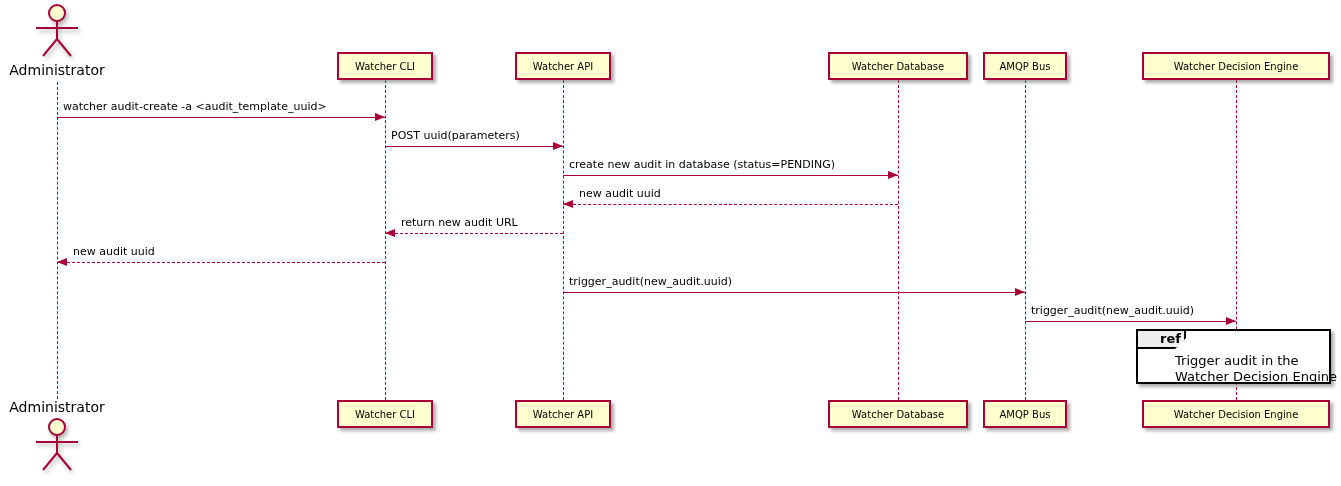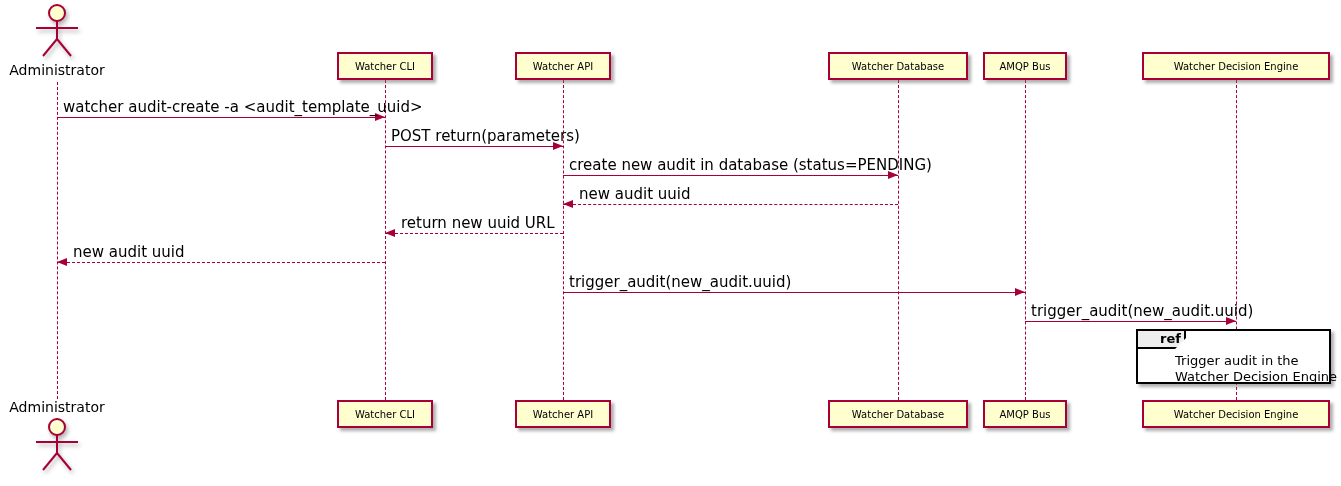--- a/index.html
+++ b/index.html
@@ -30,21 +30,21 @@
   .arrow { position:absolute; width:0; height:0; z-index:2; }
   .arrow.right {
     border-top:4px solid transparent; border-bottom:4px solid transparent;
     border-left:10px solid var(--stroke,#A80036);
   }
   .arrow.left {
     border-top:4px solid transparent; border-bottom:4px solid transparent;
     border-right:10px solid var(--stroke,#A80036);
   }
   .msg-label {
-    position:absolute; font-size:15px; color:#000;
+    position:absolute; font-size:11px; color:#000;
     white-space:nowrap; z-index:2; line-height:16px;
   }
   .actor-label {
     position:absolute; font-size:14px; color:#000;
     transform:translateX(-50%); white-space:nowrap; z-index:3;
   }
   .actor-fig {
     position:absolute; transform:translateX(-50%); z-index:3;
     filter:drop-shadow(2px 3px 2px rgba(130,130,130,.6));
   }
@@ -98,30 +98,30 @@
         <line x1="35" y1="18" x2="35" y2="36" stroke="#A80036" stroke-width="2"></line>
         <line x1="14" y1="25" x2="56" y2="25" stroke="#A80036" stroke-width="2"></line>
         <line x1="35" y1="36" x2="21" y2="53" stroke="#A80036" stroke-width="2"></line>
         <line x1="35" y1="36" x2="49" y2="53" stroke="#A80036" stroke-width="2"></line>
       </svg></div>
     <div class="msg-line solid" style="left: 57px; top: 117px; width: 328px;"></div>
     <div class="arrow right" style="left: 375px; top: 113px;"></div>
     <div class="msg-label" style="left: 63px; top: 99px;">watcher audit-create -a &lt;audit_template_uuid&gt;</div>
     <div class="msg-line solid" style="left: 385px; top: 146px; width: 178px;"></div>
     <div class="arrow right" style="left: 553px; top: 142px;"></div>
-    <div class="msg-label" style="left: 391px; top: 128px;">POST return(parameters)</div>
+    <div class="msg-label" style="left: 391px; top: 128px;">POST uuid(parameters)</div>
     <div class="msg-line solid" style="left: 563px; top: 175px; width: 335px;"></div>
     <div class="arrow right" style="left: 888px; top: 171px;"></div>
     <div class="msg-label" style="left: 569px; top: 157px;">create new audit in database (status=PENDING)</div>
     <div class="msg-line dashed" style="left: 563px; top: 204px; width: 335px;"></div>
     <div class="arrow left" style="left: 563px; top: 200px;"></div>
     <div class="msg-label" style="left: 579px; top: 186px;">new audit uuid</div>
     <div class="msg-line dashed" style="left: 385px; top: 233px; width: 178px;"></div>
     <div class="arrow left" style="left: 385px; top: 229px;"></div>
-    <div class="msg-label" style="left: 401px; top: 215px;">return new uuid URL</div>
+    <div class="msg-label" style="left: 401px; top: 215px;">return new audit URL</div>
     <div class="msg-line dashed" style="left: 57px; top: 262px; width: 328px;"></div>
     <div class="arrow left" style="left: 57px; top: 258px;"></div>
     <div class="msg-label" style="left: 73px; top: 244px;">new audit uuid</div>
     <div class="msg-line solid" style="left: 563px; top: 292px; width: 462px;"></div>
     <div class="arrow right" style="left: 1015px; top: 288px;"></div>
     <div class="msg-label" style="left: 569px; top: 274px;">trigger_audit(new_audit.uuid)</div>
     <div class="msg-line solid" style="left: 1025px; top: 321px; width: 211px;"></div>
     <div class="arrow right" style="left: 1226px; top: 317px;"></div>
     <div class="msg-label" style="left: 1031px; top: 303px;">trigger_audit(new_audit.uuid)</div>
     <div id="refbox" style="left: 1136px; top: 329px; width: 195px; height: 55px;">

